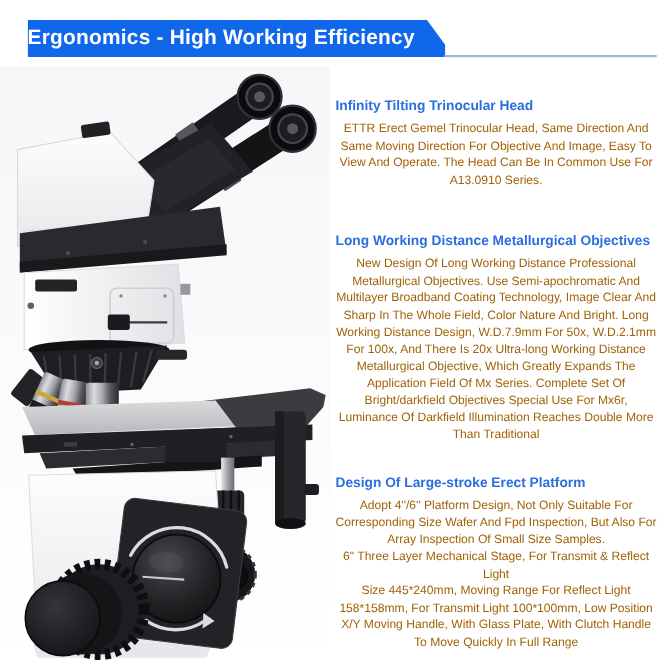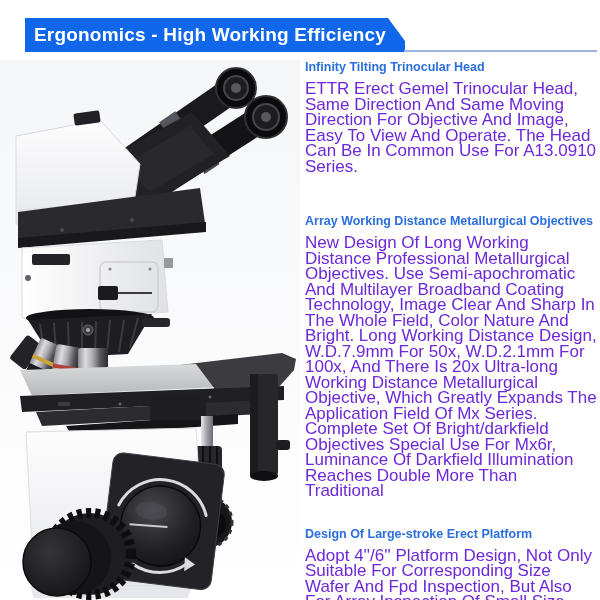--- a/index.html
+++ b/index.html
@@ -7,42 +7,43 @@
     width:600px;height:600px;background:#ffffff;overflow:hidden;position:relative;
     font-family:"Liberation Sans","DejaVu Sans",sans-serif;
     -webkit-font-smoothing:antialiased;
   }
   .page{position:absolute;inset:0;background:#fff;}
 
   
   .banner{
     position:absolute;left:25px;top:18px;width:380px;height:34px;
     background:#1167ea;color:#ffffff;
-    display:flex;align-items:center;justify-content:center;
+    display:flex;align-items:center;justify-content:flex-start;
     font-size:19px;font-weight:bold;letter-spacing:0.2px;
     clip-path:polygon(0 0,calc(100% - 17px) 0,100% 68%,100% 100%,0 100%);
     padding-right:10px;box-sizing:border-box;
   }
   .banner-line{
     position:absolute;left:404px;right:3px;top:50px;height:2px;background:#9db5e2;
   }
 
   
   .photo{position:absolute;left:0;top:60px;width:300px;height:540px;}
 
   
   .content{position:absolute;left:305px;top:60px;width:292px;}
   .sec-h{
     margin:0;color:#2b6fdf;font-size:12.5px;font-weight:bold;line-height:15px;
   }
   .sec-b{
-    margin:6px 0 0 0;color:#6d28d9;font-size:17px;line-height:15.5px;
+    margin:6px 0 0 0;color:#a16207;font-size:11px;line-height:15.5px;
     white-space:pre-line;
-  }
-  .mt-first{margin-top:0;}
+    text-align:center;
+  }
+  .mt-first{margin-top:29px;}
   .mt-sec2{margin-top:40px;}
   .mt-sec3{margin-top:28px;}
 </style>
 </head>
 <body>
 
 <div class="page">
 
   <div class="banner">
     <span>Ergonomics - High Working Efficiency</span>
@@ -228,21 +229,21 @@
         <circle cx="74" cy="498" r="37" fill="#151518"></circle>
         <circle cx="57" cy="502" r="34" fill="url(#gCap)" stroke="#0b0b0d" stroke-width="1.5"></circle>
       </g>
     </svg>
   </div>
 
   <div class="content">
     <h3 class="sec-h mt-first">Infinity Tilting Trinocular Head</h3>
     <p class="sec-b">ETTR Erect Gemel Trinocular Head, Same Direction And Same Moving Direction For Objective And Image, Easy To View And Operate. The Head Can Be In Common Use For A13.0910 Series.</p>
 
-    <h3 class="sec-h mt-sec2">Array Working Distance Metallurgical Objectives</h3>
+    <h3 class="sec-h mt-sec2">Long Working Distance Metallurgical Objectives</h3>
     <p class="sec-b">New Design Of Long Working Distance Professional Metallurgical Objectives. Use Semi-apochromatic And Multilayer Broadband Coating Technology, Image Clear And Sharp In The Whole Field, Color Nature And Bright. Long Working Distance Design, W.D.7.9mm For 50x, W.D.2.1mm For 100x, And There Is 20x Ultra-long Working Distance Metallurgical Objective, Which Greatly Expands The Application Field Of Mx Series. Complete Set Of Bright/darkfield Objectives Special Use For Mx6r, Luminance Of Darkfield Illumination Reaches Double More Than Traditional</p>
 
     <h3 class="sec-h mt-sec3">Design Of Large-stroke Erect Platform</h3>
     <p class="sec-b">Adopt 4''/6'' Platform Design, Not Only Suitable For Corresponding Size Wafer And Fpd Inspection, But Also For Array Inspection Of Small Size Samples.
 6" Three Layer Mechanical Stage, For Transmit &amp; Reflect Light
 Size 445*240mm, Moving Range For Reflect Light 158*158mm, For Transmit Light 100*100mm, Low Position X/Y Moving Handle, With Glass Plate, With Clutch Handle To Move Quickly In Full Range</p>
   </div>
 
 </div>
 

